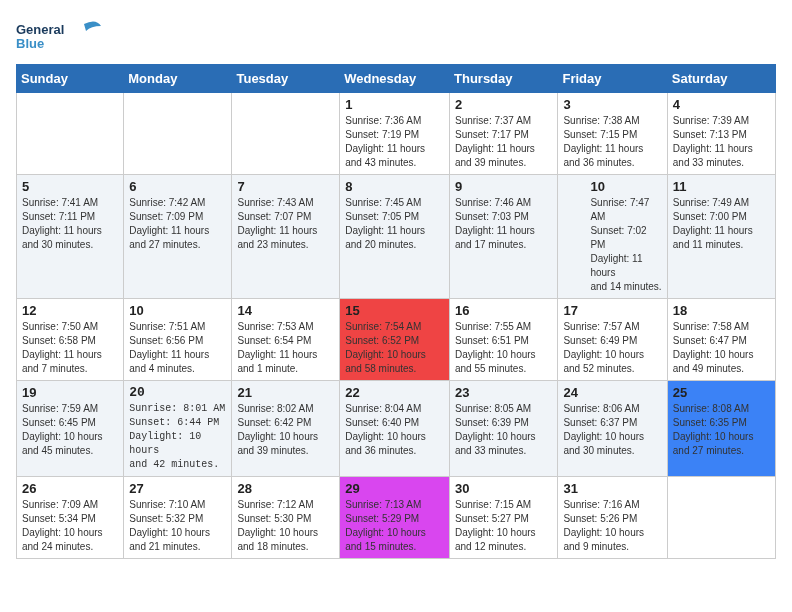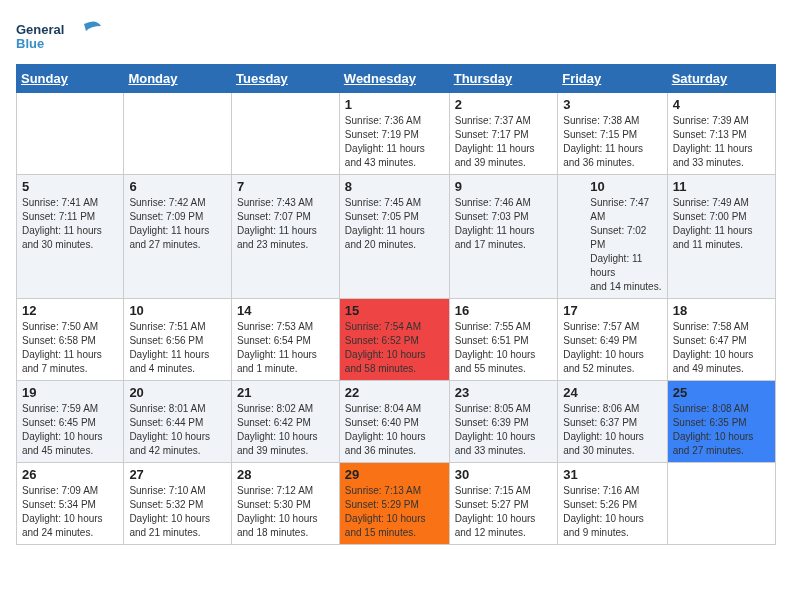--- a/index.html
+++ b/index.html
@@ -39,21 +39,20 @@
       border: 1px solid #ccc;
     }
     .calendar th {
       background-color: #2a6db5;
       color: #fff;
       font-size: 13px;
       font-weight: bold;
       padding: 6px 4px;
       text-align: left;
       border: 1px solid #2a6db5;
-      text-decoration: underline;
     }
     .calendar td {
       border: 1px solid #ccc;
       vertical-align: top;
       padding: 4px 5px;
       font-size: 11px;
       color: #333;
       width: 113px;
       min-height: 80px;
       background: #fff;
@@ -200,21 +199,21 @@
         <td style="background-color: rgb(255, 255, 255);">
           <span class="day-number">18</span>
           <div class="day-info">Sunrise: 7:58 AM<br>Sunset: 6:47 PM<br>Daylight: 10 hours<br>and 49 minutes.</div>
         </td>
       </tr>
       <tr>
         <td style="background-color: rgb(240, 244, 248); margin-left: 44px;">
           <span class="day-number">19</span>
           <div class="day-info">Sunrise: 7:59 AM<br>Sunset: 6:45 PM<br>Daylight: 10 hours<br>and 45 minutes.</div>
         </td>
-        <td style="background-color: rgb(240, 244, 248);">
+        <td style="background-color: rgb(240, 244, 248); font-family: Liberation Mono, monospace;">
           <span class="day-number">20</span>
           <div class="day-info">Sunrise: 8:01 AM<br>Sunset: 6:44 PM<br>Daylight: 10 hours<br>and 42 minutes.</div>
         </td>
         <td style="background-color: rgb(240, 244, 248);">
           <span class="day-number">21</span>
           <div class="day-info">Sunrise: 8:02 AM<br>Sunset: 6:42 PM<br>Daylight: 10 hours<br>and 39 minutes.</div>
         </td>
         <td style="background-color: rgb(240, 244, 248);">
           <span class="day-number">22</span>
           <div class="day-info">Sunrise: 8:04 AM<br>Sunset: 6:40 PM<br>Daylight: 10 hours<br>and 36 minutes.</div>
@@ -238,21 +237,21 @@
           <div class="day-info">Sunrise: 7:09 AM<br>Sunset: 5:34 PM<br>Daylight: 10 hours<br>and 24 minutes.</div>
         </td>
         <td style="background-color: rgb(255, 255, 255);">
           <span class="day-number">27</span>
           <div class="day-info">Sunrise: 7:10 AM<br>Sunset: 5:32 PM<br>Daylight: 10 hours<br>and 21 minutes.</div>
         </td>
         <td style="background-color: rgb(255, 255, 255);">
           <span class="day-number">28</span>
           <div class="day-info">Sunrise: 7:12 AM<br>Sunset: 5:30 PM<br>Daylight: 10 hours<br>and 18 minutes.</div>
         </td>
-        <td style="background-color: #f97316;">
+        <td style="background-color: #d946ef;">
           <span class="day-number">29</span>
           <div class="day-info">Sunrise: 7:13 AM<br>Sunset: 5:29 PM<br>Daylight: 10 hours<br>and 15 minutes.</div>
         </td>
         <td style="background-color: rgb(255, 255, 255);">
           <span class="day-number">30</span>
           <div class="day-info">Sunrise: 7:15 AM<br>Sunset: 5:27 PM<br>Daylight: 10 hours<br>and 12 minutes.</div>
         </td>
         <td style="background-color: rgb(255, 255, 255);">
           <span class="day-number">31</span>
           <div class="day-info">Sunrise: 7:16 AM<br>Sunset: 5:26 PM<br>Daylight: 10 hours<br>and 9 minutes.</div>

